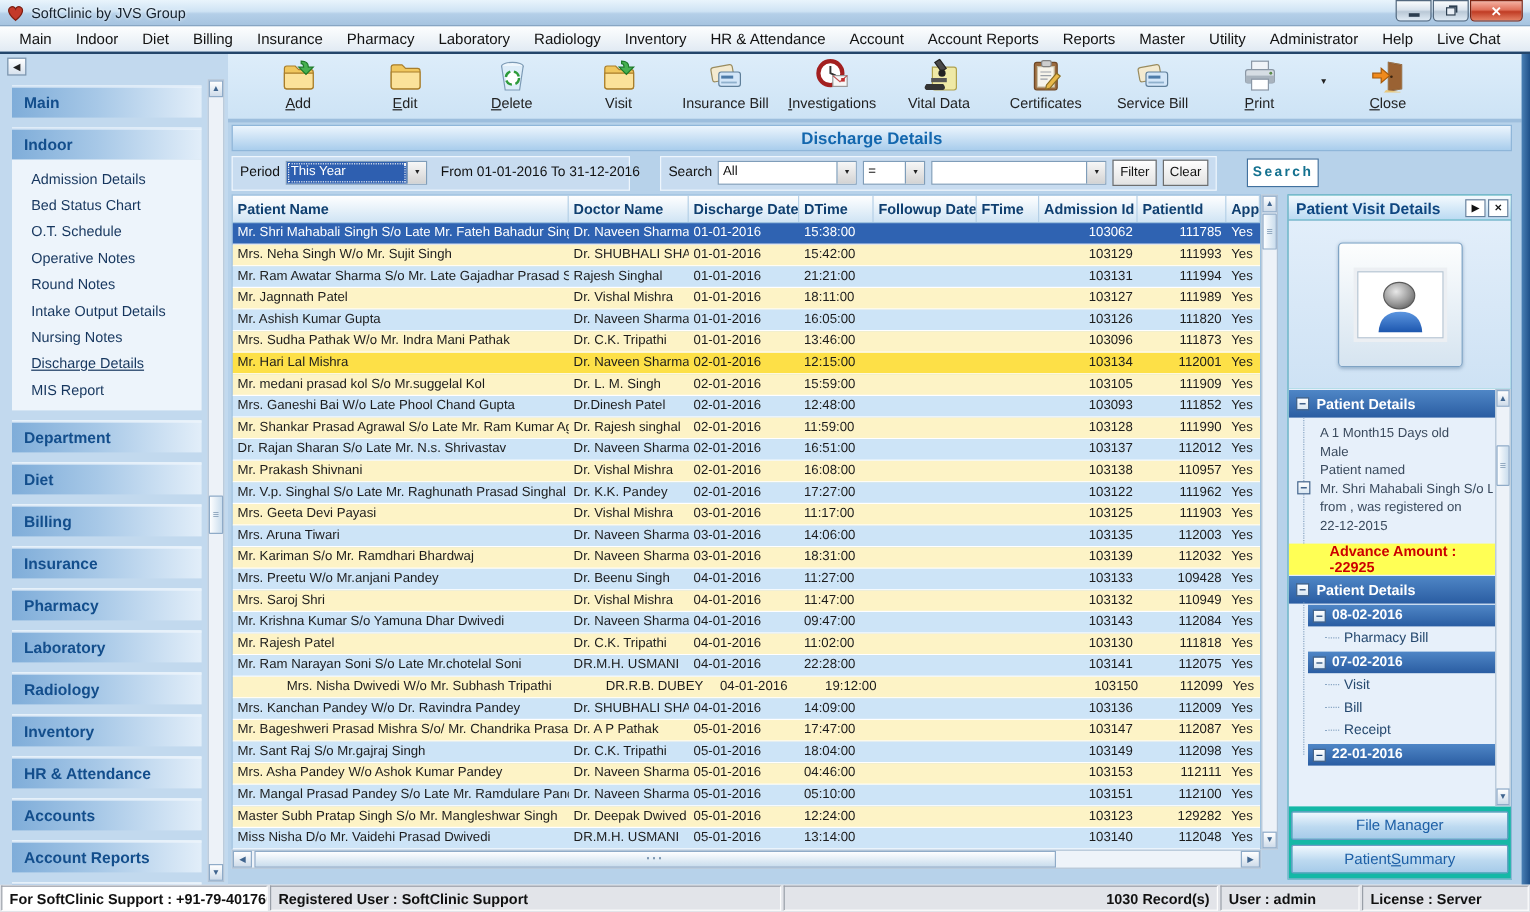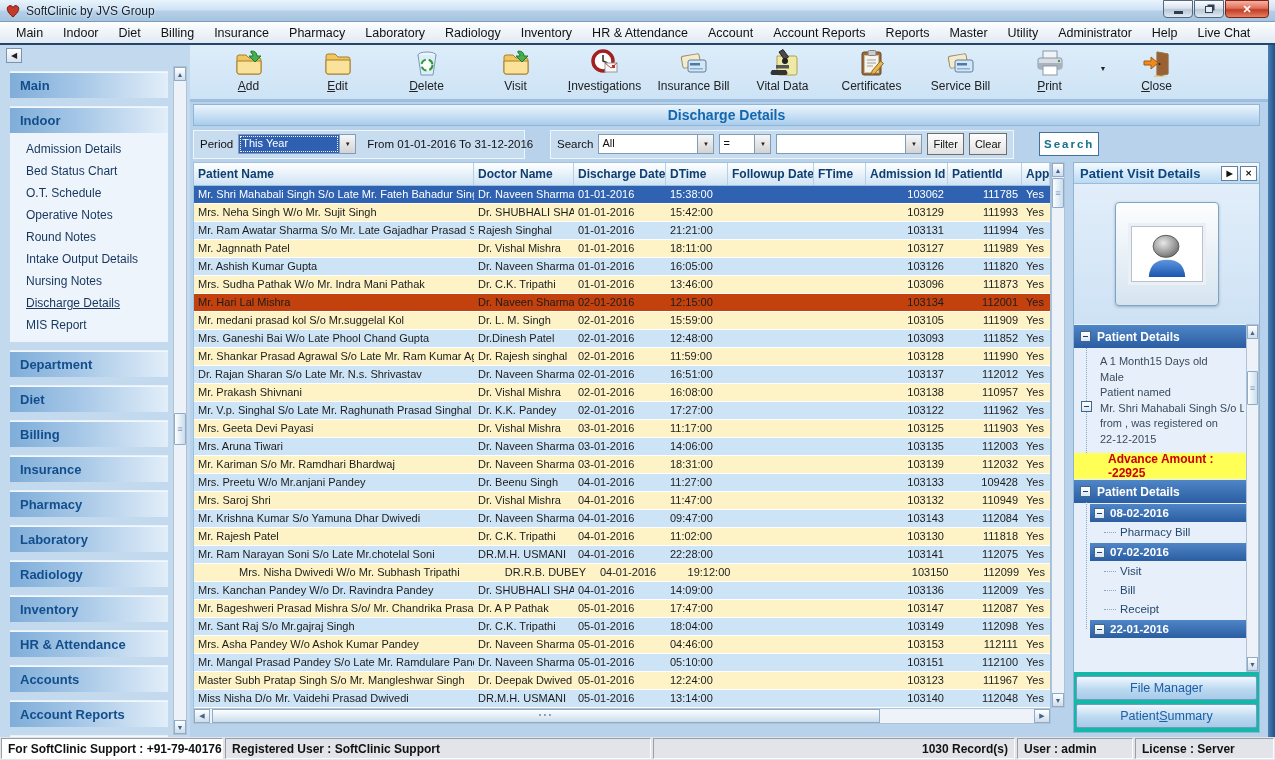--- a/index.html
+++ b/index.html
@@ -215,38 +215,38 @@
         <div class="tool">
           <div class="tool-icon"><svg viewBox="0 0 30 28">
               <path d="M3 9 L3 23 Q3 25 5 25 L25 25 Q27 25 27 23 L27 11 Q27 9 25 9 L15 9 L12 6 L5 6 Q3 6 3 8 Z" fill="#f0c75e" stroke="#a97e2a"></path>
               <path d="M3 12 L27 12 L27 23 Q27 25 25 25 L5 25 Q3 25 3 23 Z" fill="#fbe29a" stroke="#a97e2a"></path>
               <path d="M17 2 q6 0 6 5 l4 0 -6 6 -6 -6 4 0 q0 -3 -2 -3 z" fill="#46b050" stroke="#1d7a28"></path>
             </svg></div>
           <div class="tool-label">Visit</div>
         </div>
         <div class="tool">
           <div class="tool-icon"><svg viewBox="0 0 30 28">
-              <circle cx="13" cy="12" r="10" fill="#fff" stroke="#a32020" stroke-width="3.5"></circle>
-              <path d="M13 6 L13 12 L17.5 14" stroke="#333" stroke-width="1.6" fill="none"></path>
-              <rect x="15" y="14" width="12" height="9" fill="#f7f7f7" stroke="#999"></rect>
-              <path d="M15 14 l6 5 6 -5" fill="none" stroke="#c05050"></path>
-              <rect x="22" y="16" width="3" height="3" fill="#c03030"></rect>
-            </svg></div>
-          <div class="tool-label"><u>I</u>nvestigations</div>
-        </div>
-        <div class="tool">
-          <div class="tool-icon"><svg viewBox="0 0 30 28">
               <g transform="rotate(-10 12 12)">
                 <rect x="3" y="6" width="18" height="12" rx="2" fill="#f3ead0" stroke="#9a8c5f"></rect>
               </g>
               <rect x="9" y="11" width="18" height="12" rx="2" fill="#d3e6f8" stroke="#5f7f9a"></rect>
               <rect x="11" y="14" width="10" height="2.5" fill="#4d7ba8"></rect>
               <rect x="11" y="19" width="13" height="1.5" fill="#8fb0cc"></rect>
             </svg></div>
           <div class="tool-label">Insurance Bill</div>
+        </div>
+        <div class="tool">
+          <div class="tool-icon"><svg viewBox="0 0 30 28">
+              <circle cx="13" cy="12" r="10" fill="#fff" stroke="#a32020" stroke-width="3.5"></circle>
+              <path d="M13 6 L13 12 L17.5 14" stroke="#333" stroke-width="1.6" fill="none"></path>
+              <rect x="15" y="14" width="12" height="9" fill="#f7f7f7" stroke="#999"></rect>
+              <path d="M15 14 l6 5 6 -5" fill="none" stroke="#c05050"></path>
+              <rect x="22" y="16" width="3" height="3" fill="#c03030"></rect>
+            </svg></div>
+          <div class="tool-label"><u>I</u>nvestigations</div>
         </div>
         <div class="tool">
           <div class="tool-icon"><svg viewBox="0 0 30 28">
               <path d="M9 7 L9 24 Q9 26 11 26 L27 26 Q29 26 29 24 L29 9 Q29 7 27 7 Z" fill="#efe9a6" stroke="#b0a24e"></path>
               <path d="M11 3 l4 -2.5 5.5 7.5 -4 2.8 z" fill="#4a4a4a" stroke="#222"></path>
               <circle cx="17" cy="12" r="3" fill="#222"></circle>
               <rect x="8" y="16" width="13" height="3.5" fill="#555"></rect>
               <path d="M4 21 q-3 3.5 0 5 l14 0 q3 -1.5 0 -5 z" fill="#333"></path>
             </svg></div>
           <div class="tool-label">Vital Data</div>
@@ -400,21 +400,21 @@
                 <div class="cell c0">Mrs. Sudha Pathak W/o Mr. Indra Mani Pathak</div>
                 <div class="cell c1">Dr. C.K. Tripathi</div>
                 <div class="cell c2">01-01-2016</div>
                 <div class="cell c3">13:46:00</div>
                 <div class="cell c4"></div>
                 <div class="cell c5"></div>
                 <div class="cell c6">103096</div>
                 <div class="cell c7">111873</div>
                 <div class="cell c8">Yes</div>
               </div>
-              <div class="tbl-row" style="background: #c2410c;">
+              <div class="tbl-row" style="background: #fde047;">
                 <div class="cell c0">Mr. Hari Lal  Mishra</div>
                 <div class="cell c1">Dr. Naveen Sharma</div>
                 <div class="cell c2">02-01-2016</div>
                 <div class="cell c3">12:15:00</div>
                 <div class="cell c4"></div>
                 <div class="cell c5"></div>
                 <div class="cell c6">103134</div>
                 <div class="cell c7">112001</div>
                 <div class="cell c8">Yes</div>
               </div>
@@ -639,21 +639,21 @@
                 <div class="cell c8">Yes</div>
               </div>
               <div class="tbl-row" style="background: rgb(253, 243, 198);">
                 <div class="cell c0">Master Subh Pratap Singh S/o Mr. Mangleshwar Singh</div>
                 <div class="cell c1">Dr. Deepak Dwived</div>
                 <div class="cell c2">05-01-2016</div>
                 <div class="cell c3">12:24:00</div>
                 <div class="cell c4"></div>
                 <div class="cell c5"></div>
                 <div class="cell c6">103123</div>
-                <div class="cell c7">111967</div>
+                <div class="cell c7">129282</div>
                 <div class="cell c8">Yes</div>
               </div>
               <div class="tbl-row" style="background: rgb(205, 228, 247);">
                 <div class="cell c0">Miss Nisha D/o Mr. Vaidehi Prasad Dwivedi</div>
                 <div class="cell c1">DR.M.H. USMANI</div>
                 <div class="cell c2">05-01-2016</div>
                 <div class="cell c3">13:14:00</div>
                 <div class="cell c4"></div>
                 <div class="cell c5"></div>
                 <div class="cell c6">103140</div>

